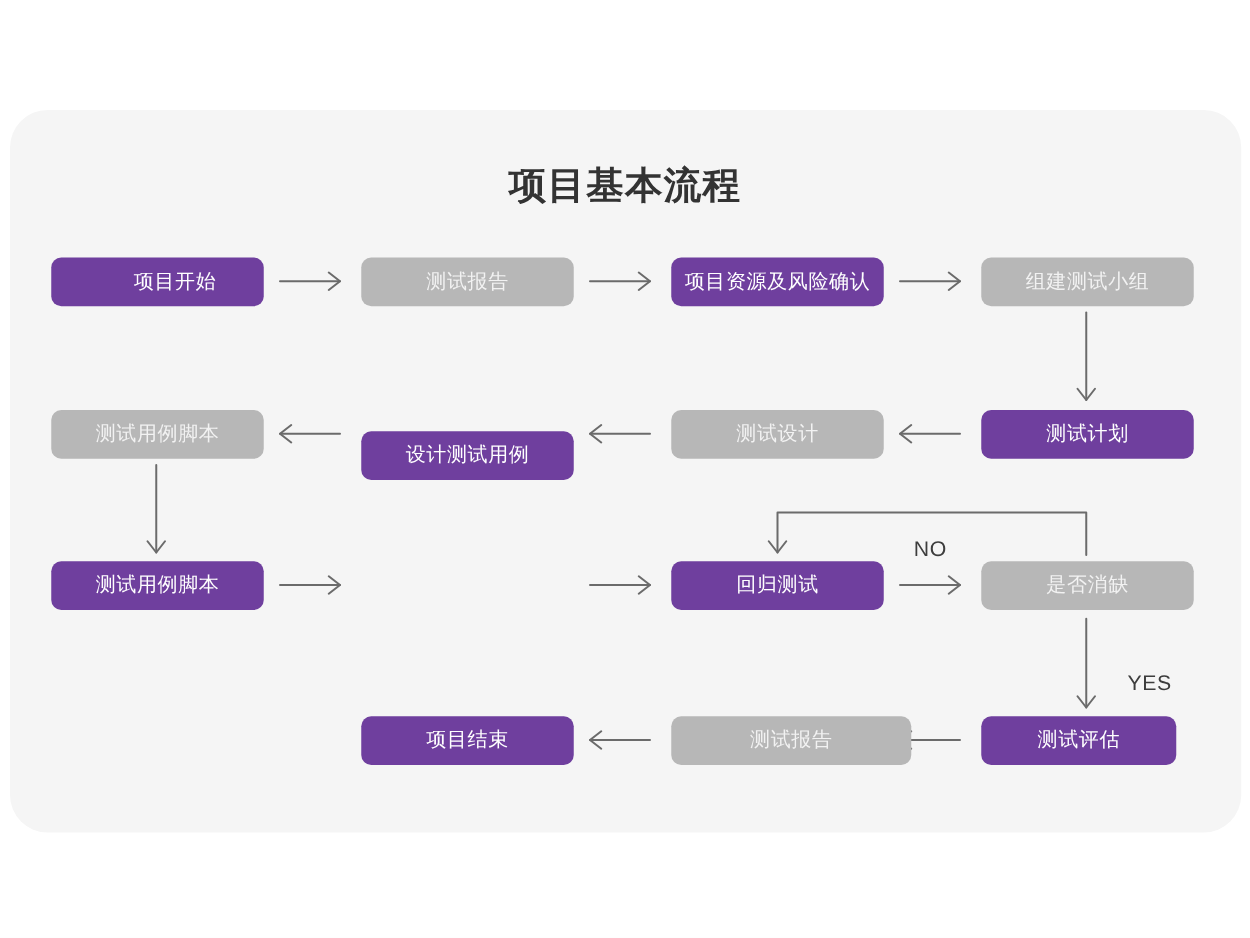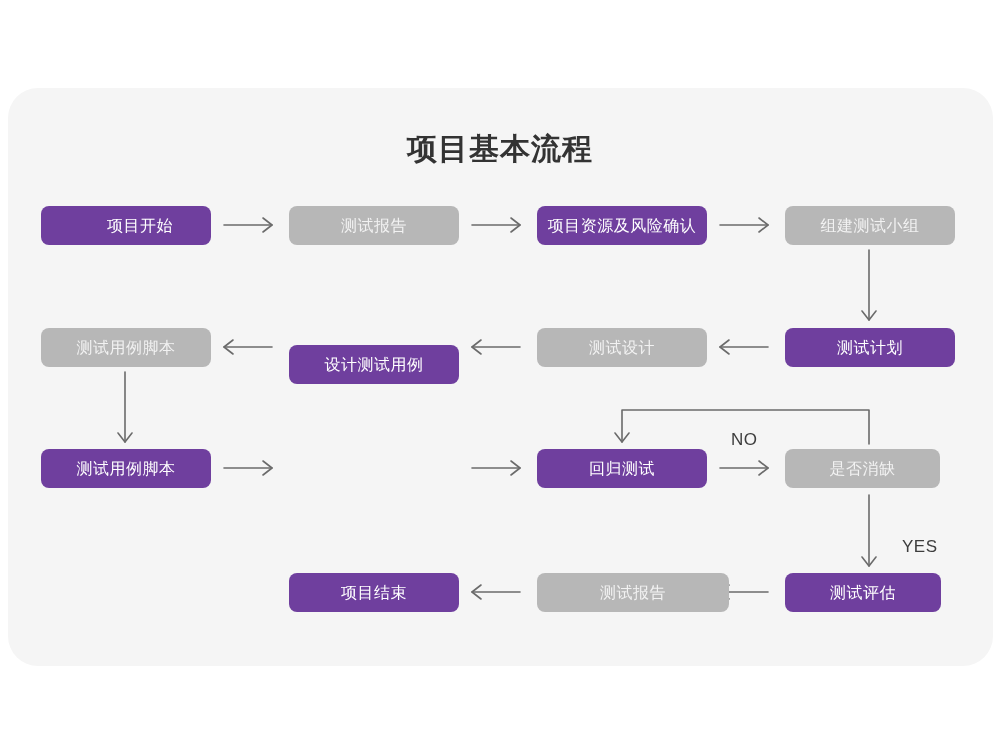--- a/index.html
+++ b/index.html
@@ -174,21 +174,21 @@
 
   <div class="node purple" style="left:785px; top:328px; width:170px; height:39px;">测试计划</div>
 
   <div class="node gray" style="left:537px; top:328px; width:170px; height:39px;">测试设计</div>
 
   <div class="node purple" style="left:41px; top:449px; width:170px; height:39px;">测试用例脚本</div>
 
 
   <div class="node purple" style="left:537px; top:449px; width:170px; height:39px;">回归测试</div>
 
-  <div class="node gray" style="left:785px; top:449px; width:155px; height:39px;">是否消缺</div>
+  <div class="node gray" style="left:785px; top:449px; width:170px; height:39px;">是否消缺</div>
 
   <div class="node purple" style="left:289px; top:573px; width:170px; height:39px;">项目结束</div>
 
   <div class="node gray" style="left:537px; top:573px; width:192px; height:39px;">测试报告</div>
 
   <div class="node purple" style="left:785px; top:573px; width:156px; height:39px;">测试评估</div>
 
   <div class="edge-label" style="left:731px; top:430px;">NO</div>
 
   <div class="edge-label" style="left:902px; top:521px;margin-top:16px;">YES</div>

